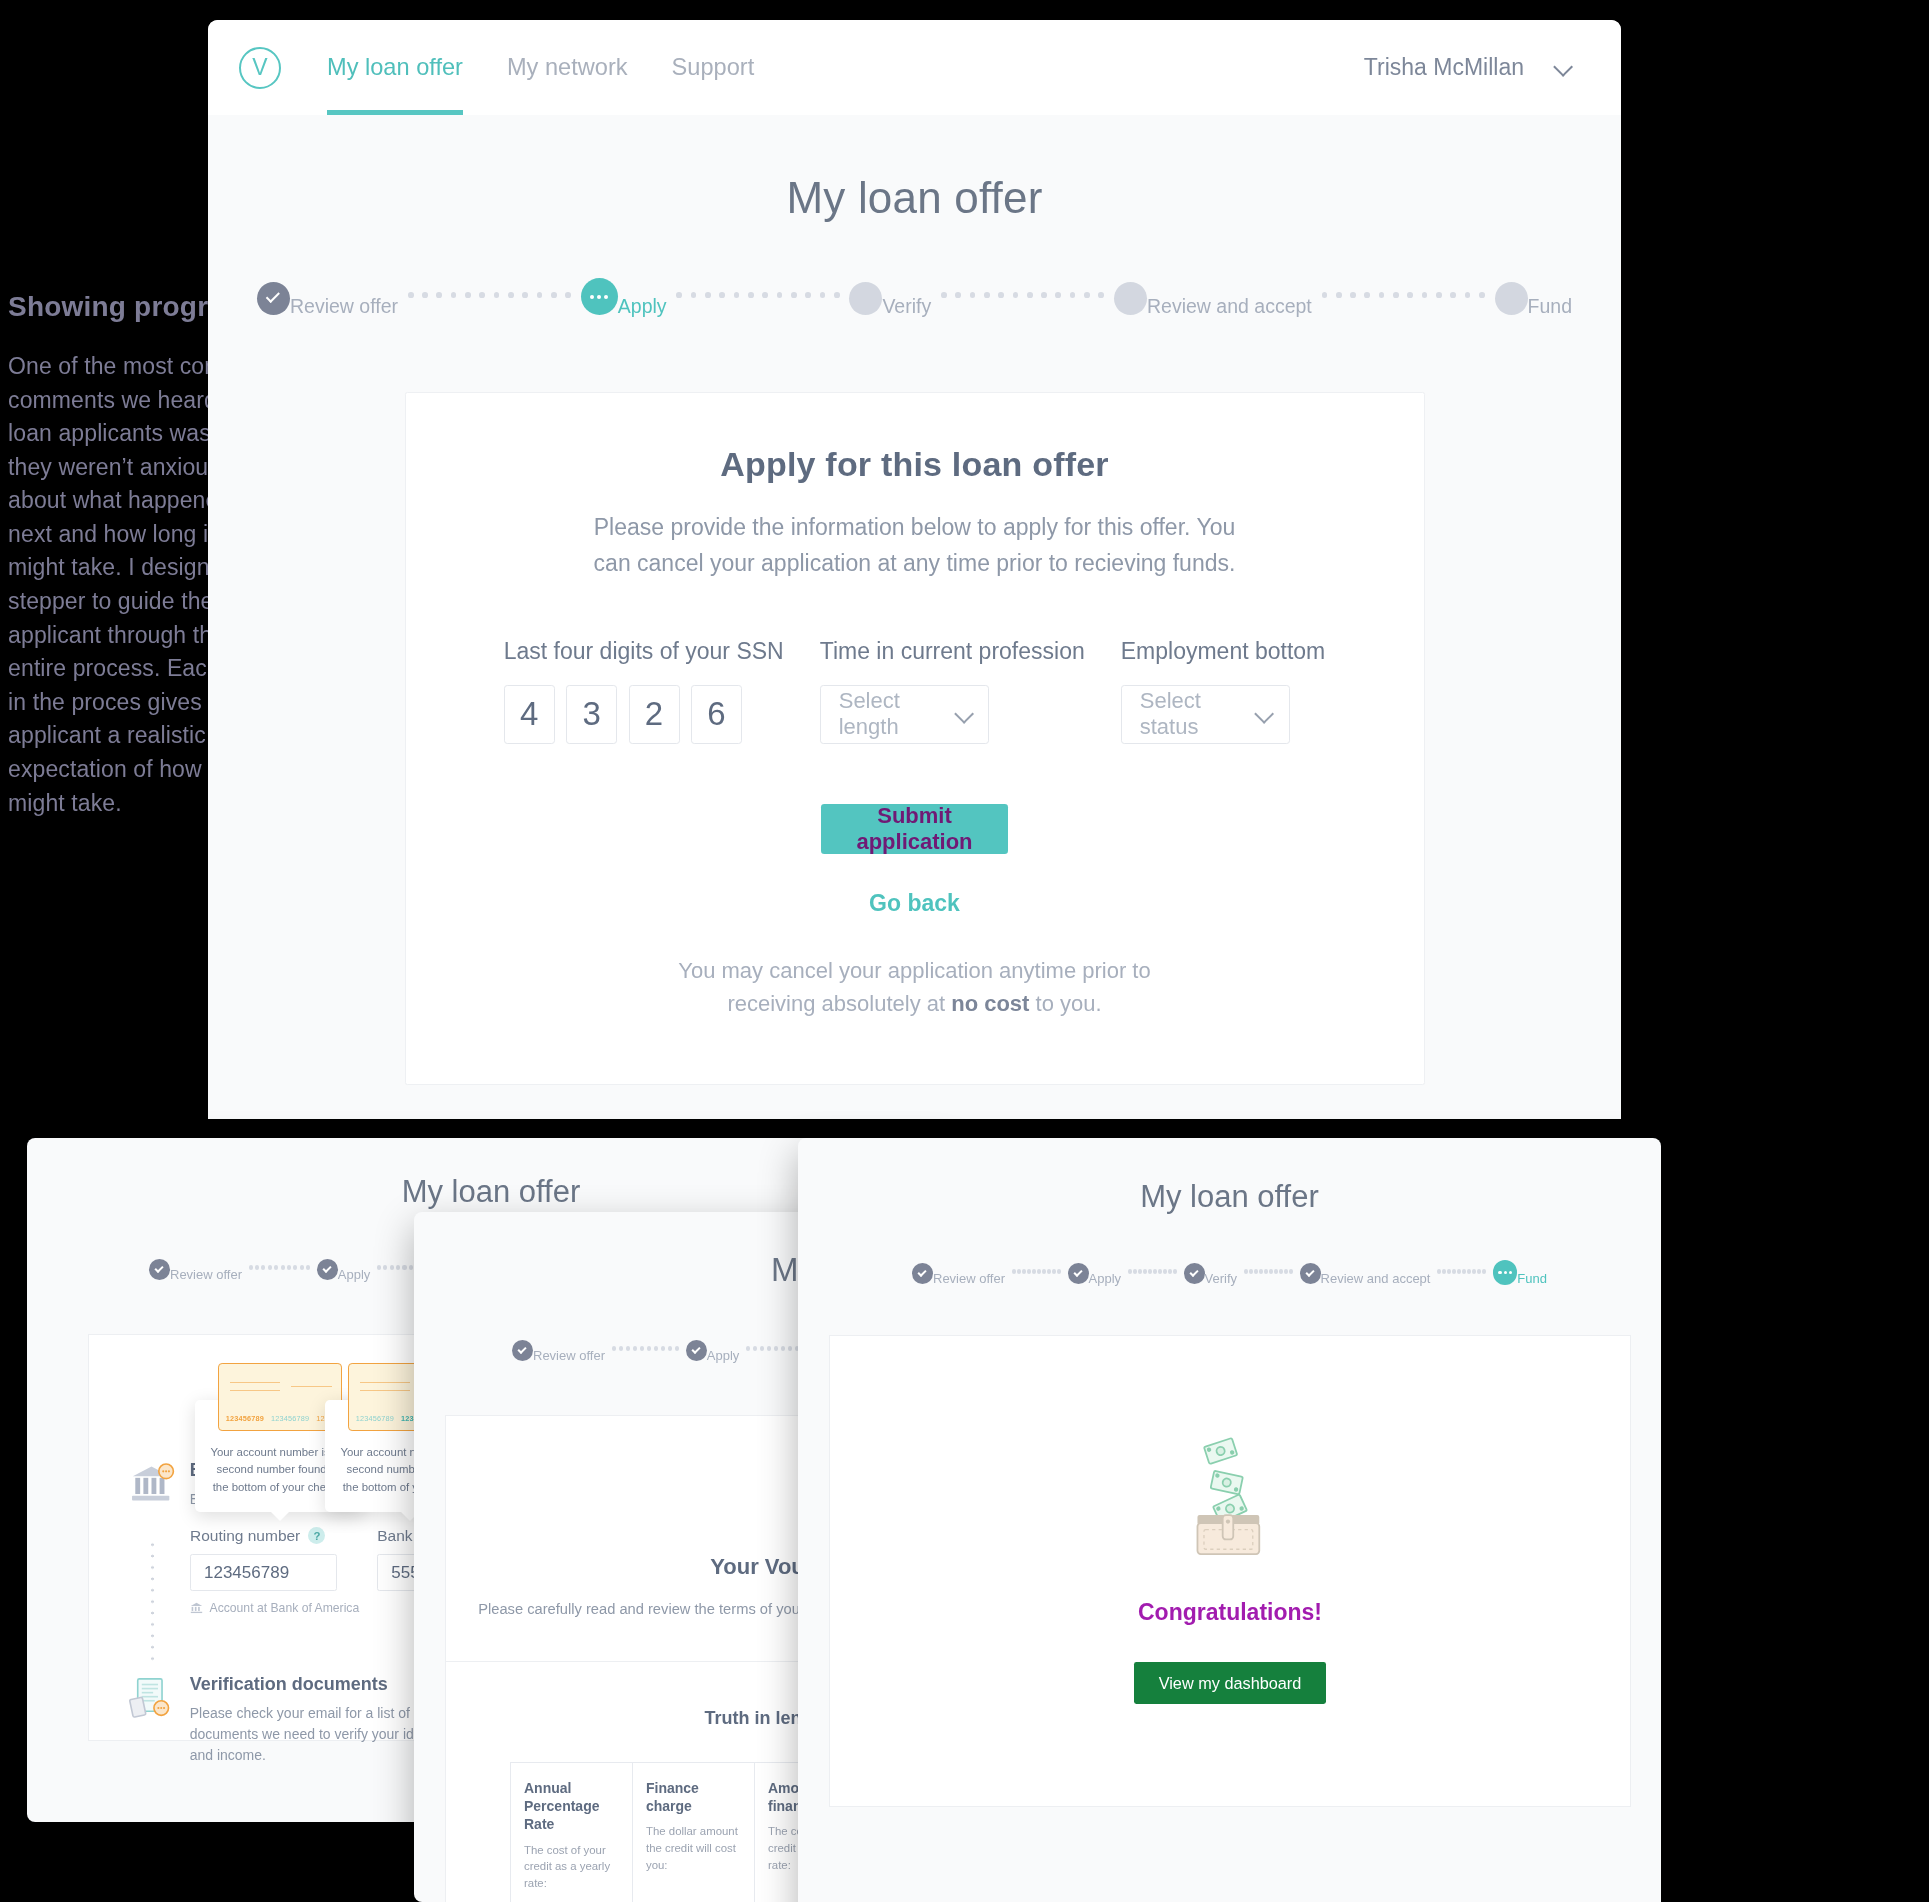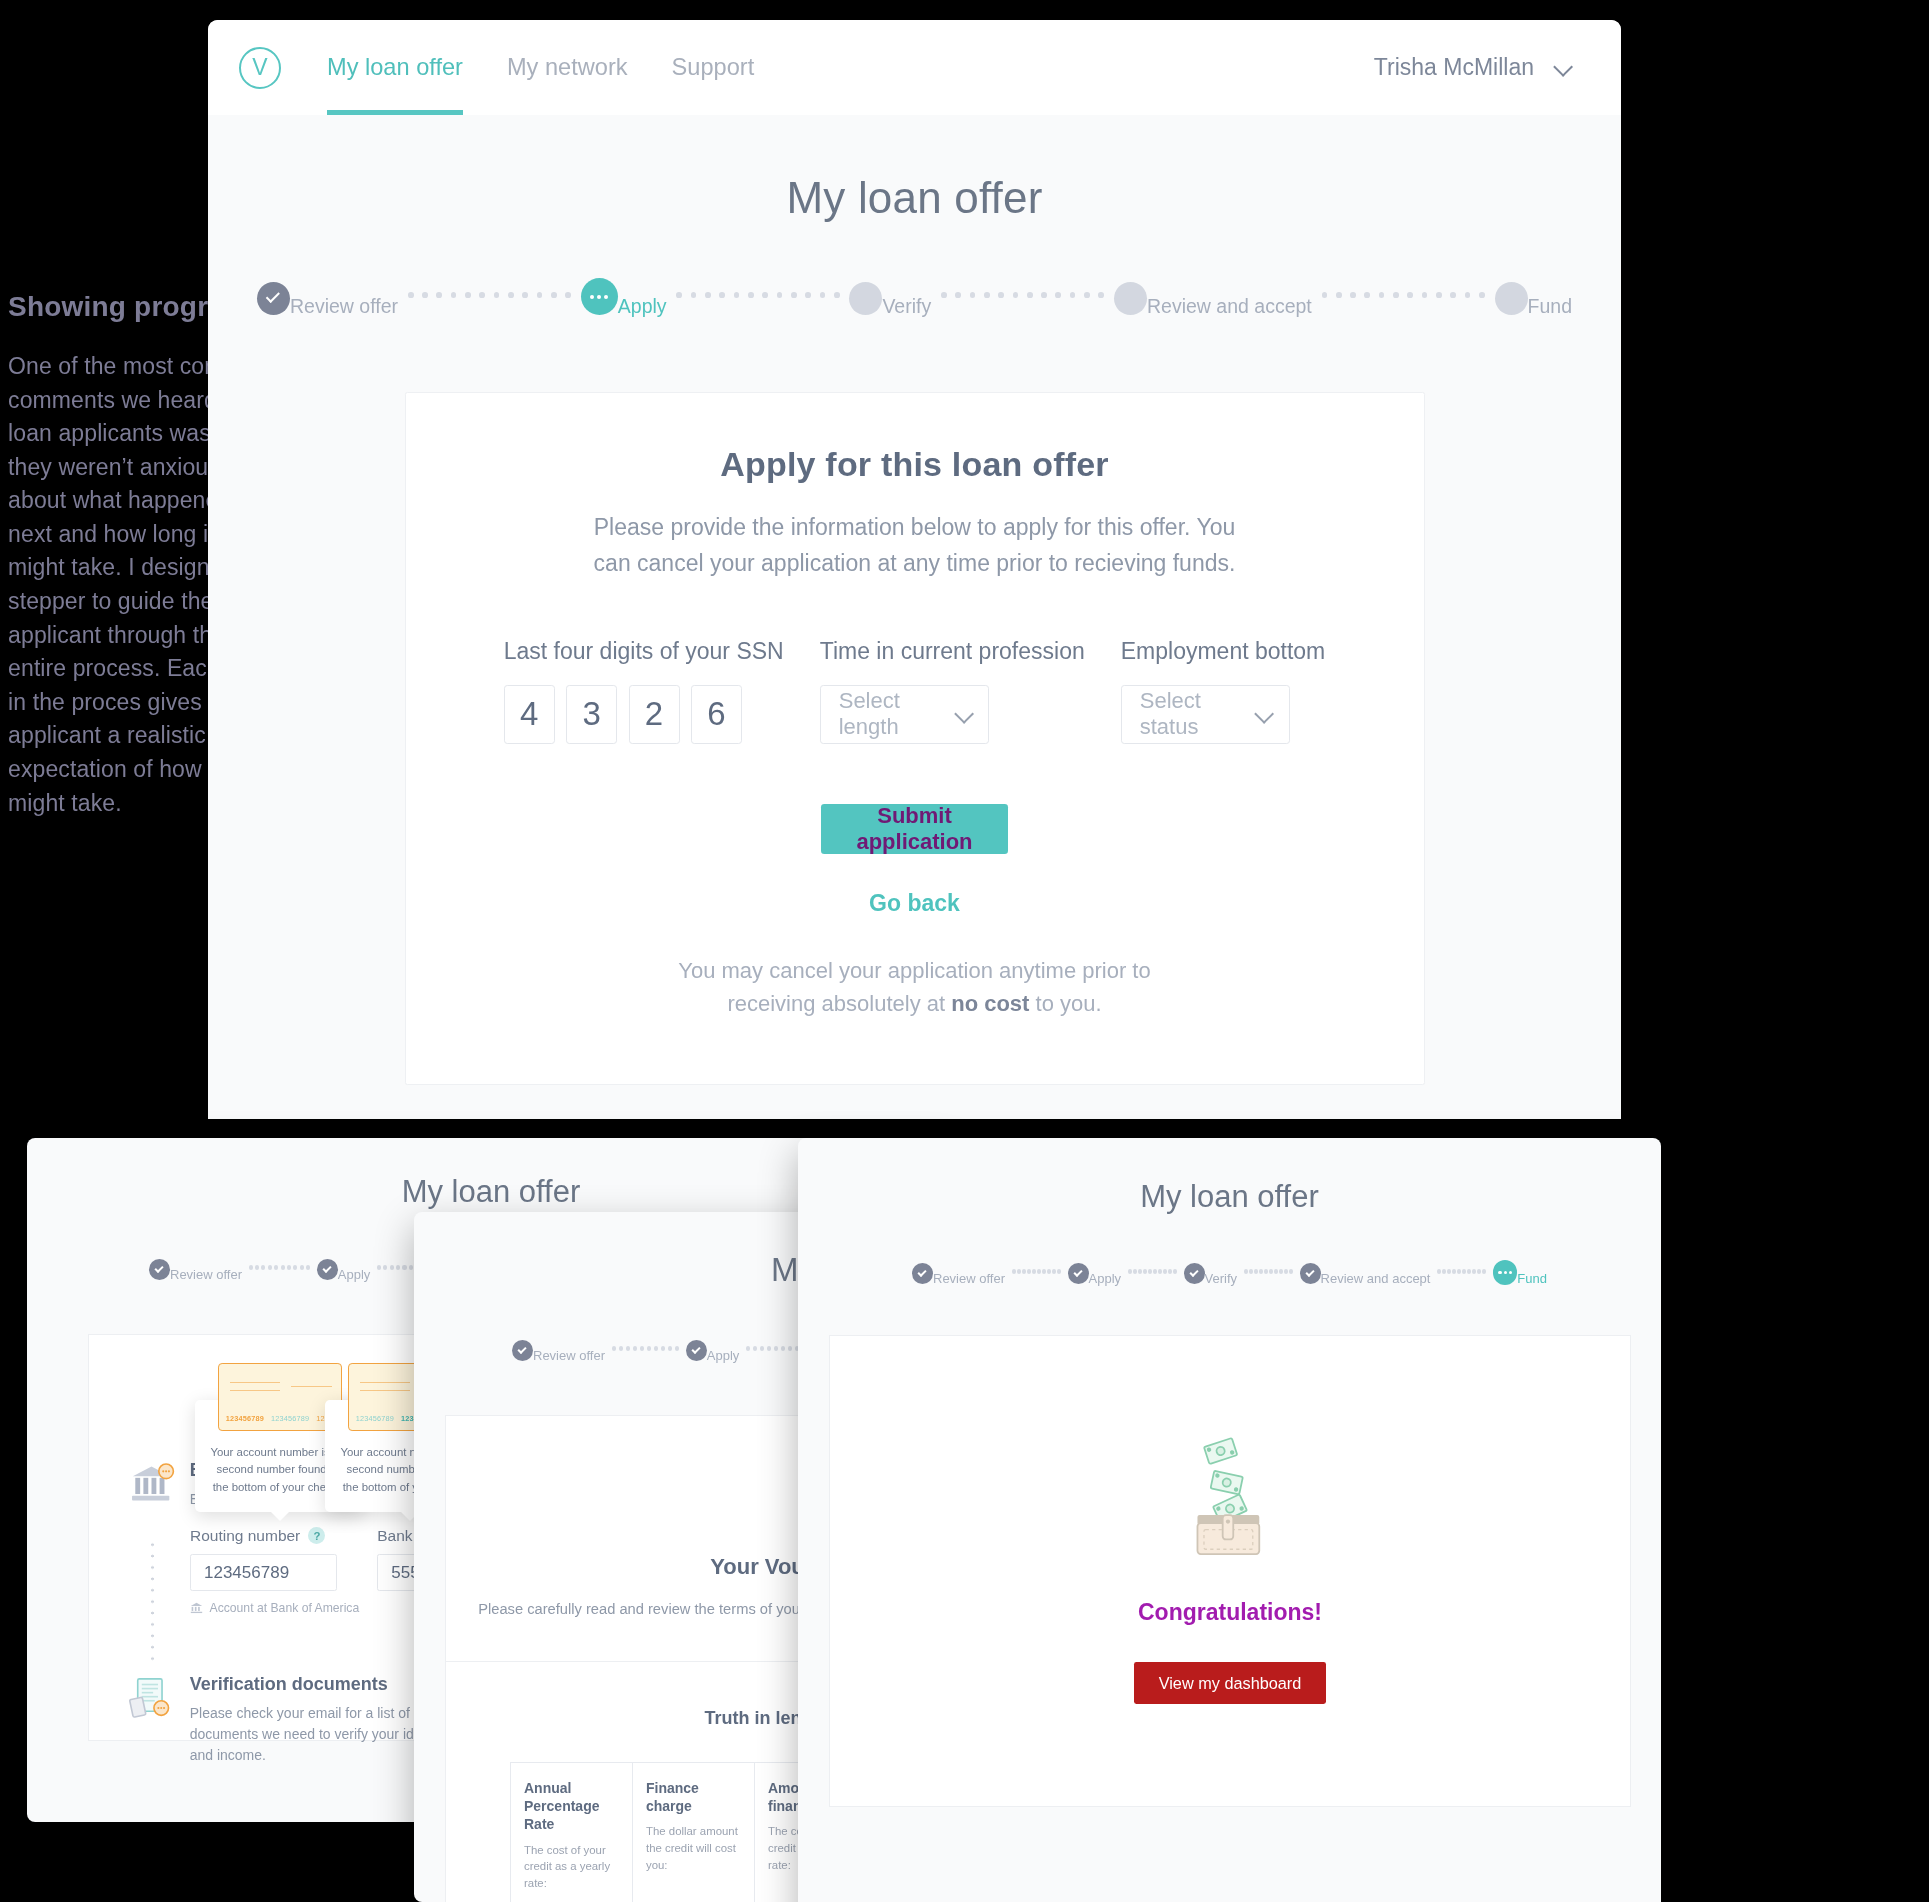--- a/index.html
+++ b/index.html
@@ -64,21 +64,21 @@
     font-size: 23.6px; color: #A9B0BC; height: 100%;
     display: flex; align-items: center; position: relative;
     padding-bottom: 1.6px; cursor: pointer; white-space: nowrap;
   }
   .navlink.active { color: #4FBFBB; }
   .navlink.active::after {
     content: ""; position: absolute; left: 0; right: 0; bottom: 0;
     height: 5.7px; background: #57C6C2;
   }
   .userbox {
-    margin-left: auto; display: flex; align-items: center; gap: 20px;
+    margin-left: auto; display: flex; align-items: center; gap: 30px;
     font-size: 23px; color: #7D8799; cursor: pointer; white-space: nowrap;
   }
   .chev { display:inline-block; width: 18px; height: 18px; position: relative; }
   .chev::before {
     content:""; position:absolute; left:1.6px; top:1.6px;
     width: 12.2px; height: 12.2px;
     border-right: 2.4px solid currentColor; border-bottom: 2.4px solid currentColor;
     transform: rotate(45deg);
   }
 
@@ -249,21 +249,21 @@
 
   
   #card-fund { left: 798px; top: 1138px; width: 863px; height: 832px; }
   #card-fund .pv-title { font-size: 31px; margin-top: 41px; }
   #card-fund .pv-stepper { margin-top: 46px; padding: 0 114px; }
   #card-fund .pv-card { margin: 49px 0 0 31px; width: 802px; height: 472px;
     display:flex; flex-direction:column; align-items:center; justify-content:center; text-align:center; }
   .congrats-h { font-size:23px; color:#a21caf; font-weight:700; margin-top:40px; }
   .congrats-p { font-size:15.5px; color:#8E98A8; margin-top:18px; line-height:1.7; }
   .dash-btn {
-    margin-top:36px; background:#b91c1c; color:#fff; border:none; border-radius:2.4px;
+    margin-top:36px; background:#15803d; color:#fff; border:none; border-radius:2.4px;
     padding: 0 24.4px; height:42px; font-size:16.3px; font-family:inherit; cursor:pointer;
     display:flex; align-items:center; justify-content:center;
   }
   .wallet-svg { display:block; }
 </style>
 </head>
 <body>
 
 <div id="stage">
 

